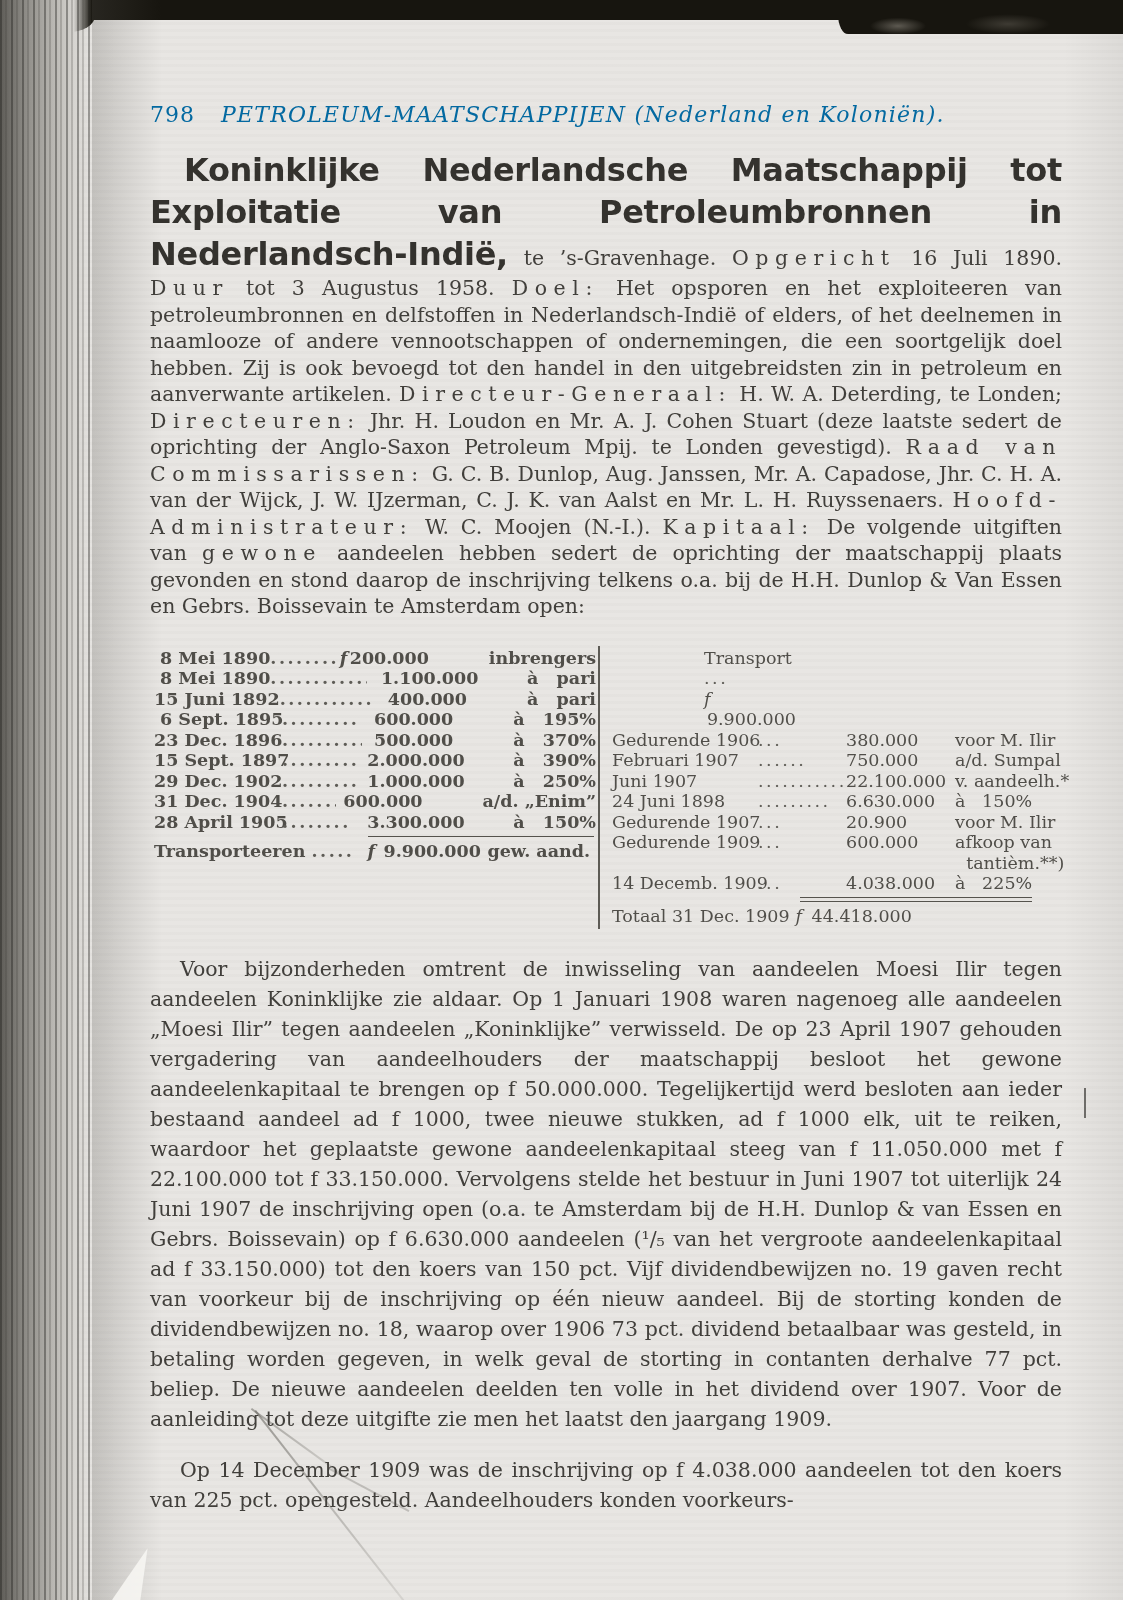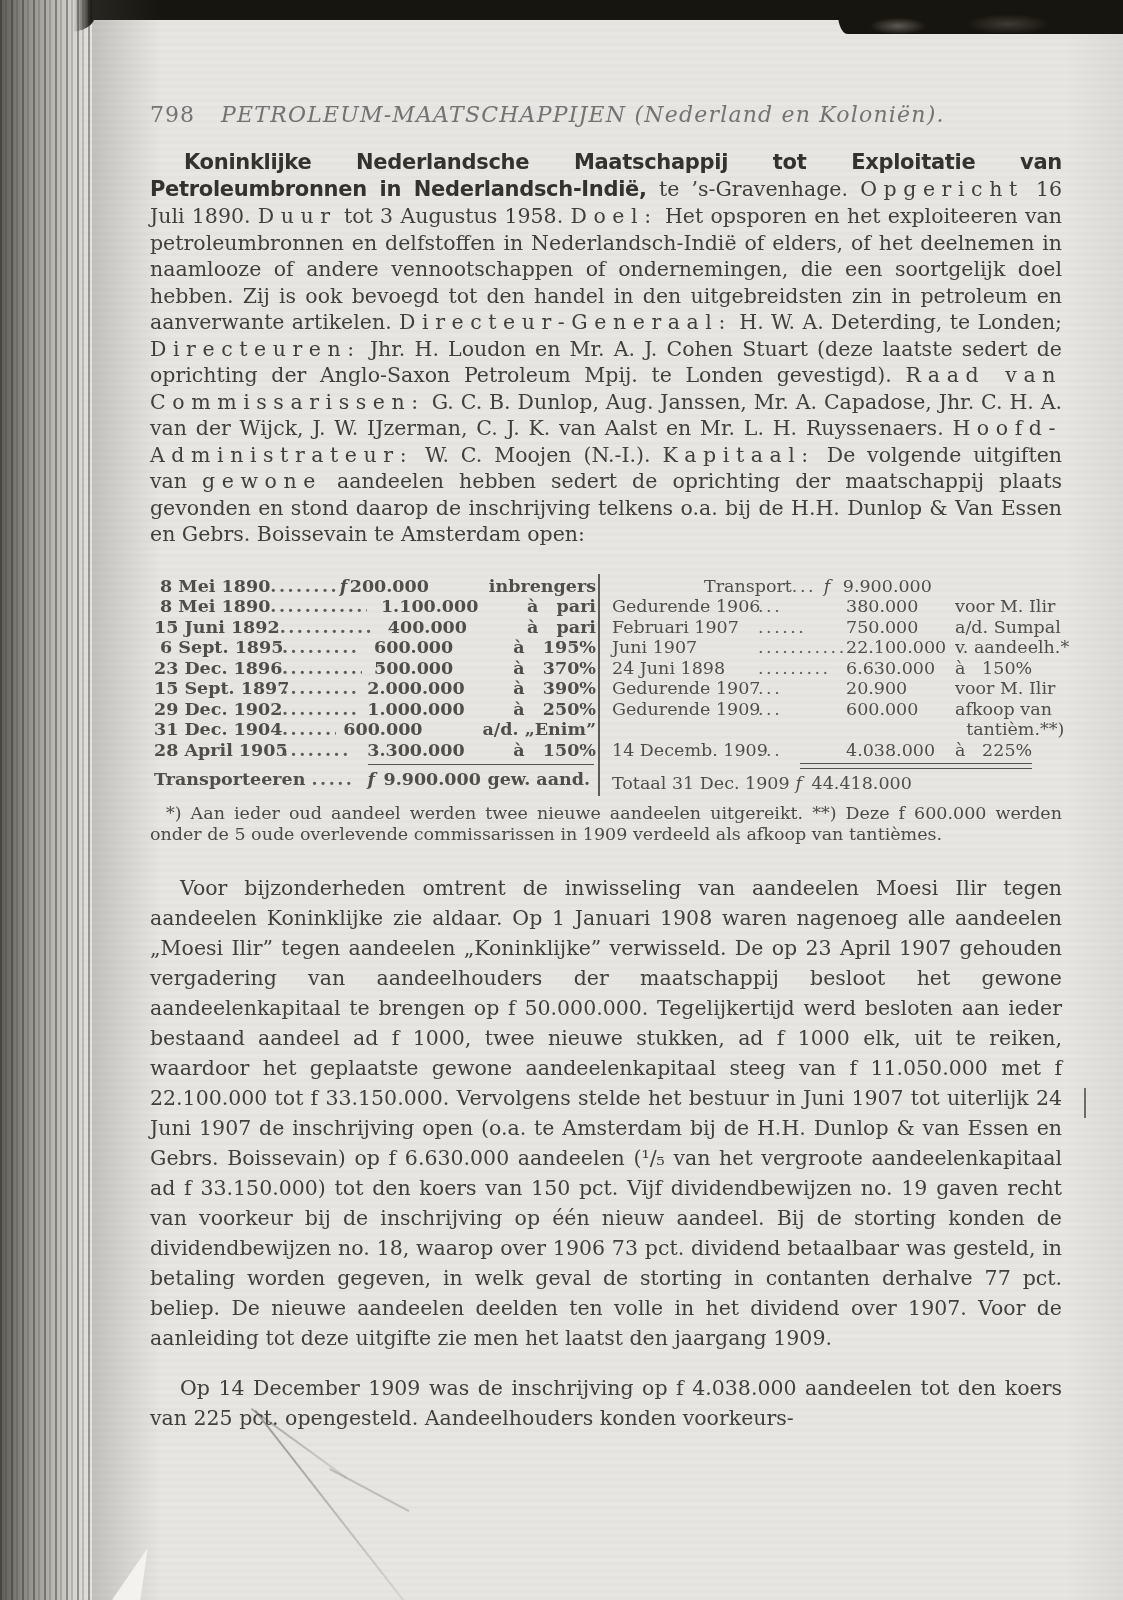--- a/index.html
+++ b/index.html
@@ -48,30 +48,30 @@
     position:absolute;left:86px;top:1544px;width:0;height:0;
     border-left:30px solid transparent;border-right:28px solid rgba(246,245,242,0.9);
     border-top:56px solid transparent;transform:rotate(8deg);
   }
   
   .pen-mark{position:absolute;left:1084px;top:1088px;width:2px;height:30px;background:rgba(60,58,54,0.7);}
 
   
   .content{position:absolute;left:150px;top:102px;width:912px;}
 
-  .running-head{display:flex;align-items:baseline;gap:26px;margin-bottom:22px;color:#737373;}
+  .running-head{display:flex;align-items:baseline;gap:26px;margin-bottom:22px;color:#0369a1;}
   .page-number{font-size:22px;letter-spacing:1px;}
   .running-title{font-style:italic;font-size:22px;letter-spacing:1.2px;}
 
   .lead-para{
     text-align:justify;font-size:20.5px;line-height:26.5px;text-indent:34px;
     color:#413f3b;
   }
   .lead-title{
-    font-family:"DejaVu Sans", sans-serif;font-weight:700;font-size:21px;line-height:27px;
+    font-family:"DejaVu Sans", sans-serif;font-weight:700;font-size:32px;line-height:42px;
     letter-spacing:-0.3px;color:#34322e;
   }
   .spaced{letter-spacing:0.32em;}
 
   
   .cap-table{
     position:relative;display:flex;margin-top:28px;margin-left:4px;
     font-size:17.5px;color:#504e49;
   }
   .col-left{width:442px;flex:0 0 442px;font-weight:bold;}
@@ -80,21 +80,21 @@
   .trow{display:flex;line-height:20.5px;}
   .l-date{width:128px;white-space:pre;}
   .l-leader{width:110px;overflow:hidden;white-space:nowrap;letter-spacing:2.5px;color:#5d5b55;}
   .florin{width:16px;font-style:italic;}
   .l-amount{width:86px;text-align:right;white-space:pre;}
   .l-note{padding-left:20px;white-space:pre;margin-left:40px;}
   .r-date{width:146px;white-space:pre;}
   .r-leader{width:88px;overflow:hidden;white-space:nowrap;letter-spacing:2.5px;color:#5d5b55;}
   .r-amount{width:96px;text-align:left;white-space:pre;}
   .r-note{padding-left:13px;white-space:pre;}
-  .transport-row{padding-left:92px;}
+  .transport-row{padding-left:92px;flex-direction:column;}
   .t-leader{width:32px;overflow:hidden;white-space:nowrap;letter-spacing:2.5px;color:#5d5b55;}
   .t-amount{width:92px;text-align:right;}
   .rule-single{border-top:1.5px solid #55534d;width:226px;margin:4px 0 4px 214px;}
   .rule-double{border-top:1.5px solid #55534d;border-bottom:1.5px solid #55534d;height:3.5px;width:232px;margin:3px 0 4px 188px;}
   .foot-row{display:flex;line-height:21px;margin-top:2px;}
   .f-label{white-space:pre;}
   .f-leader{width:56px;overflow:hidden;white-space:nowrap;letter-spacing:2.5px;color:#5d5b55;padding-left:6px;}
   .f-amount{width:92px;text-align:right;}
   .f-note{padding-left:12px;}
   .rf-label{white-space:pre;}
@@ -264,19 +264,18 @@
         </div>
       <div class="rule-double"></div>
       <div class="foot-row">
           <span class="rf-label">Totaal 31 Dec. 1909</span>
           <span class="florin rf-amount">f</span>
           <span>44.418.000</span>
         </div>
     </div>
   </div>
 
-  <p class="footnote">*) Aan ieder oud aandeel werden twee nieuwe aandeelen uitgereikt. **) Deze f 600.000 werden onder de 5 oude overlevende commissarissen in 1909 verdeeld als afkoop van tantièmes.</p>
 
   <p class="body-para">Voor bijzonderheden omtrent de inwisseling van aandeelen Moesi Ilir tegen aandeelen Koninklijke zie aldaar. Op 1 Januari 1908 waren nagenoeg alle aandeelen „Moesi Ilir” tegen aandeelen „Koninklijke” verwisseld. De op 23 April 1907 gehouden vergadering van aandeelhouders der maatschappij besloot het gewone aandeelenkapitaal te brengen op f 50.000.000. Tegelijkertijd werd besloten aan ieder bestaand aandeel ad f 1000, twee nieuwe stukken, ad f 1000 elk, uit te reiken, waardoor het geplaatste gewone aandeelenkapitaal steeg van f 11.050.000 met f 22.100.000 tot f 33.150.000. Vervolgens stelde het bestuur in Juni 1907 tot uiterlijk 24 Juni 1907 de inschrijving open (o.a. te Amsterdam bij de H.H. Dunlop &amp; van Essen en Gebrs. Boissevain) op f 6.630.000 aandeelen (¹/₅ van het vergroote aandeelenkapitaal ad f 33.150.000) tot den koers van 150 pct. Vijf dividendbewijzen no. 19 gaven recht van voorkeur bij de inschrijving op één nieuw aandeel. Bij de storting konden de dividendbewijzen no. 18, waarop over 1906 73 pct. dividend betaalbaar was gesteld, in betaling worden gegeven, in welk geval de storting in contanten derhalve 77 pct. beliep. De nieuwe aandeelen deelden ten volle in het dividend over 1907. Voor de aanleiding tot deze uitgifte zie men het laatst den jaargang 1909.</p>
 
   <p class="body-para last">Op 14 December 1909 was de inschrijving op f 4.038.000 aandeelen tot den koers van 225 pct. opengesteld. Aandeelhouders konden voorkeurs-</p>
 
 </div>
 
 </body></html>

